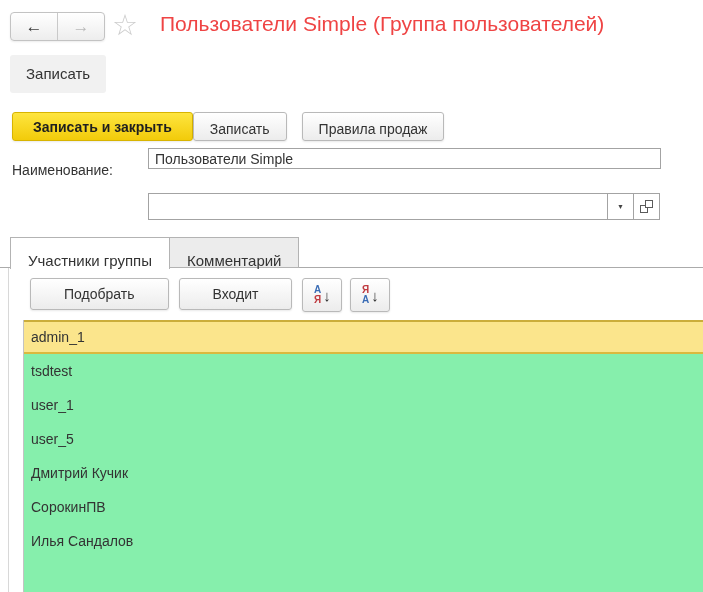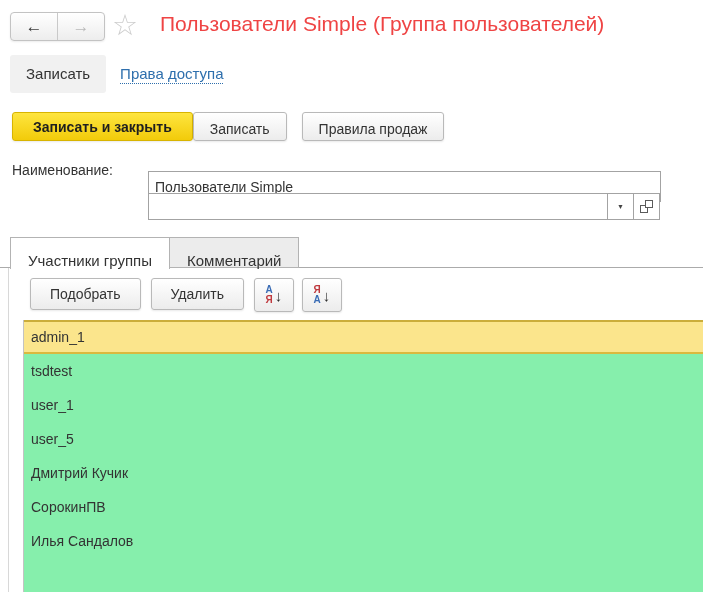--- a/index.html
+++ b/index.html
@@ -32,21 +32,21 @@
   .btn { height:29px; padding:8px 16px; font-size:14px; color:#333; cursor:pointer;
     background:linear-gradient(#ffffff,#ececec); border:1px solid #b9b9b9; border-radius:3px;
     box-shadow:0 1px 2px rgba(0,0,0,.09); font-family:inherit; }
   .btn.yellow { background:linear-gradient(#fee53f,#f2cb0a); border:1px solid #d8b400;
     font-weight:bold; color:#1f1f1f; padding:0 20px; }
   .btn.mid { margin-right:15px; }
 
   
   .f-label { position:absolute; left:12px; font-size:14px; color:#333; line-height:27px; }
   .lab1 { top:157px; } .lab2 { top:193px; }
-  .name-input { position:absolute; left:148px; top:171px; width:513px; height:31px;
+  .name-input { position:absolute; left:148px; top:148px; width:513px; height:21px;
     border:1px solid #a3a3a3; padding:9px 6px; font-size:14px; color:#333; font-family:inherit; outline:none; }
   .group-field { position:absolute; left:148px; top:193px; width:512px; height:27px; display:flex; }
   .combo { flex:1; display:flex; border:1px solid #a3a3a3; background:#fff; }
   .combo-input { flex:1; border:none; outline:none; padding:0 6px; font-size:14px; font-family:inherit; }
   .combo-arrow { width:26px; border-left:1px solid #a3a3a3; display:flex; align-items:center;
     justify-content:center; font-size:7px; color:#444; cursor:pointer; }
   .open-btn { width:27px; margin-left:-1px; border:1px solid #a3a3a3; background:#fff;
     cursor:pointer; display:flex; align-items:center; justify-content:center; }
   .oi { position:relative; width:13px; height:13px; display:inline-block; }
   .oi .sq-a { position:absolute; left:0; bottom:0; width:8px; height:8px; border:1px solid #5a5a5a; }
@@ -56,21 +56,21 @@
   .tabline { position:absolute; left:0; top:267px; width:703px; height:1px; background:#ababab; z-index:1; }
   .tabs { position:absolute; left:10px; top:237px; display:flex; z-index:2; }
   .tab { height:31px; line-height:30px; padding:8px 17px; font-size:15px; color:#333;
     border:1px solid #b3b3b3; background:#ececec; cursor:pointer; }
   .tab.active { background:#fff; height:32px; border-bottom:none; }
   .tab.inactive { border-left:none; }
   .pane-line { position:absolute; left:8px; top:268px; width:1px; height:324px; background:#d8d8d8; }
 
   
   .toolbar { position:absolute; left:30px; top:278px; display:flex; align-items:flex-start; }
-  .tb-btn { height:32px; padding:0 19px; margin-right:10px; }
+  .tb-btn { height:32px; padding:0 33px; margin-right:10px; }
   .sort-btn { height:34px; width:40px; padding:0; margin-right:8px; display:inline-flex;
     align-items:center; justify-content:center; }
   .sort-letters { display:flex; flex-direction:column; font-size:10px; font-weight:bold; line-height:10px; }
   .lt-blue { color:#3a6cb5; } .lt-red { color:#bf3a3f; }
   .sort-arrow { font-size:15px; color:#2f2f2f; margin-left:2px; font-weight:normal; }
 
   
   .list { position:absolute; left:23px; top:320px; width:680px; height:272px;
     border-left:1px solid #c3c3c3; background:#86efac; overflow:hidden; }
   .list-row { height:34px; line-height:34px; padding-left:7px; font-size:14px; color:#333;
@@ -89,21 +89,20 @@
     </button>
     <button class="nav-btn fwd">
       <span>→</span>
     </button>
   </div>
   <span class="star">☆</span>
   <h1 class="title">Пользователи Simple (Группа пользователей)</h1>
 
   <div class="navbar">
     <span class="nav-main">Записать</span>
-    <a class="nav-link">Права доступа</a>
   </div>
 
   <div class="cmdbar">
     <button class="btn yellow">Записать и закрыть</button>
     <button class="btn mid">Записать</button>
     <button class="btn">Правила продаж</button>
   </div>
 
   <label class="f-label lab1">Наименование:</label>
   <input class="name-input" type="text" value="Пользователи Simple" style="">
@@ -123,21 +122,21 @@
 
   <div class="tabline"></div>
   <div class="tabs">
     <div class="tab active">Участники группы</div>
     <div class="tab inactive">Комментарий</div>
   </div>
   <div class="pane-line"></div>
 
   <div class="toolbar">
     <button class="btn tb-btn">Подобрать</button>
-    <button class="btn tb-btn">Удалить</button>
+    <button class="btn tb-btn">Входит</button>
     <button class="btn sort-btn">
       <span class="sort-letters">
         <span class="lt-blue">А</span>
         <span class="lt-red">Я</span>
       </span>
       <span class="sort-arrow">↓</span>
     </button>
     <button class="btn sort-btn">
       <span class="sort-letters">
         <span class="lt-red">Я</span>

